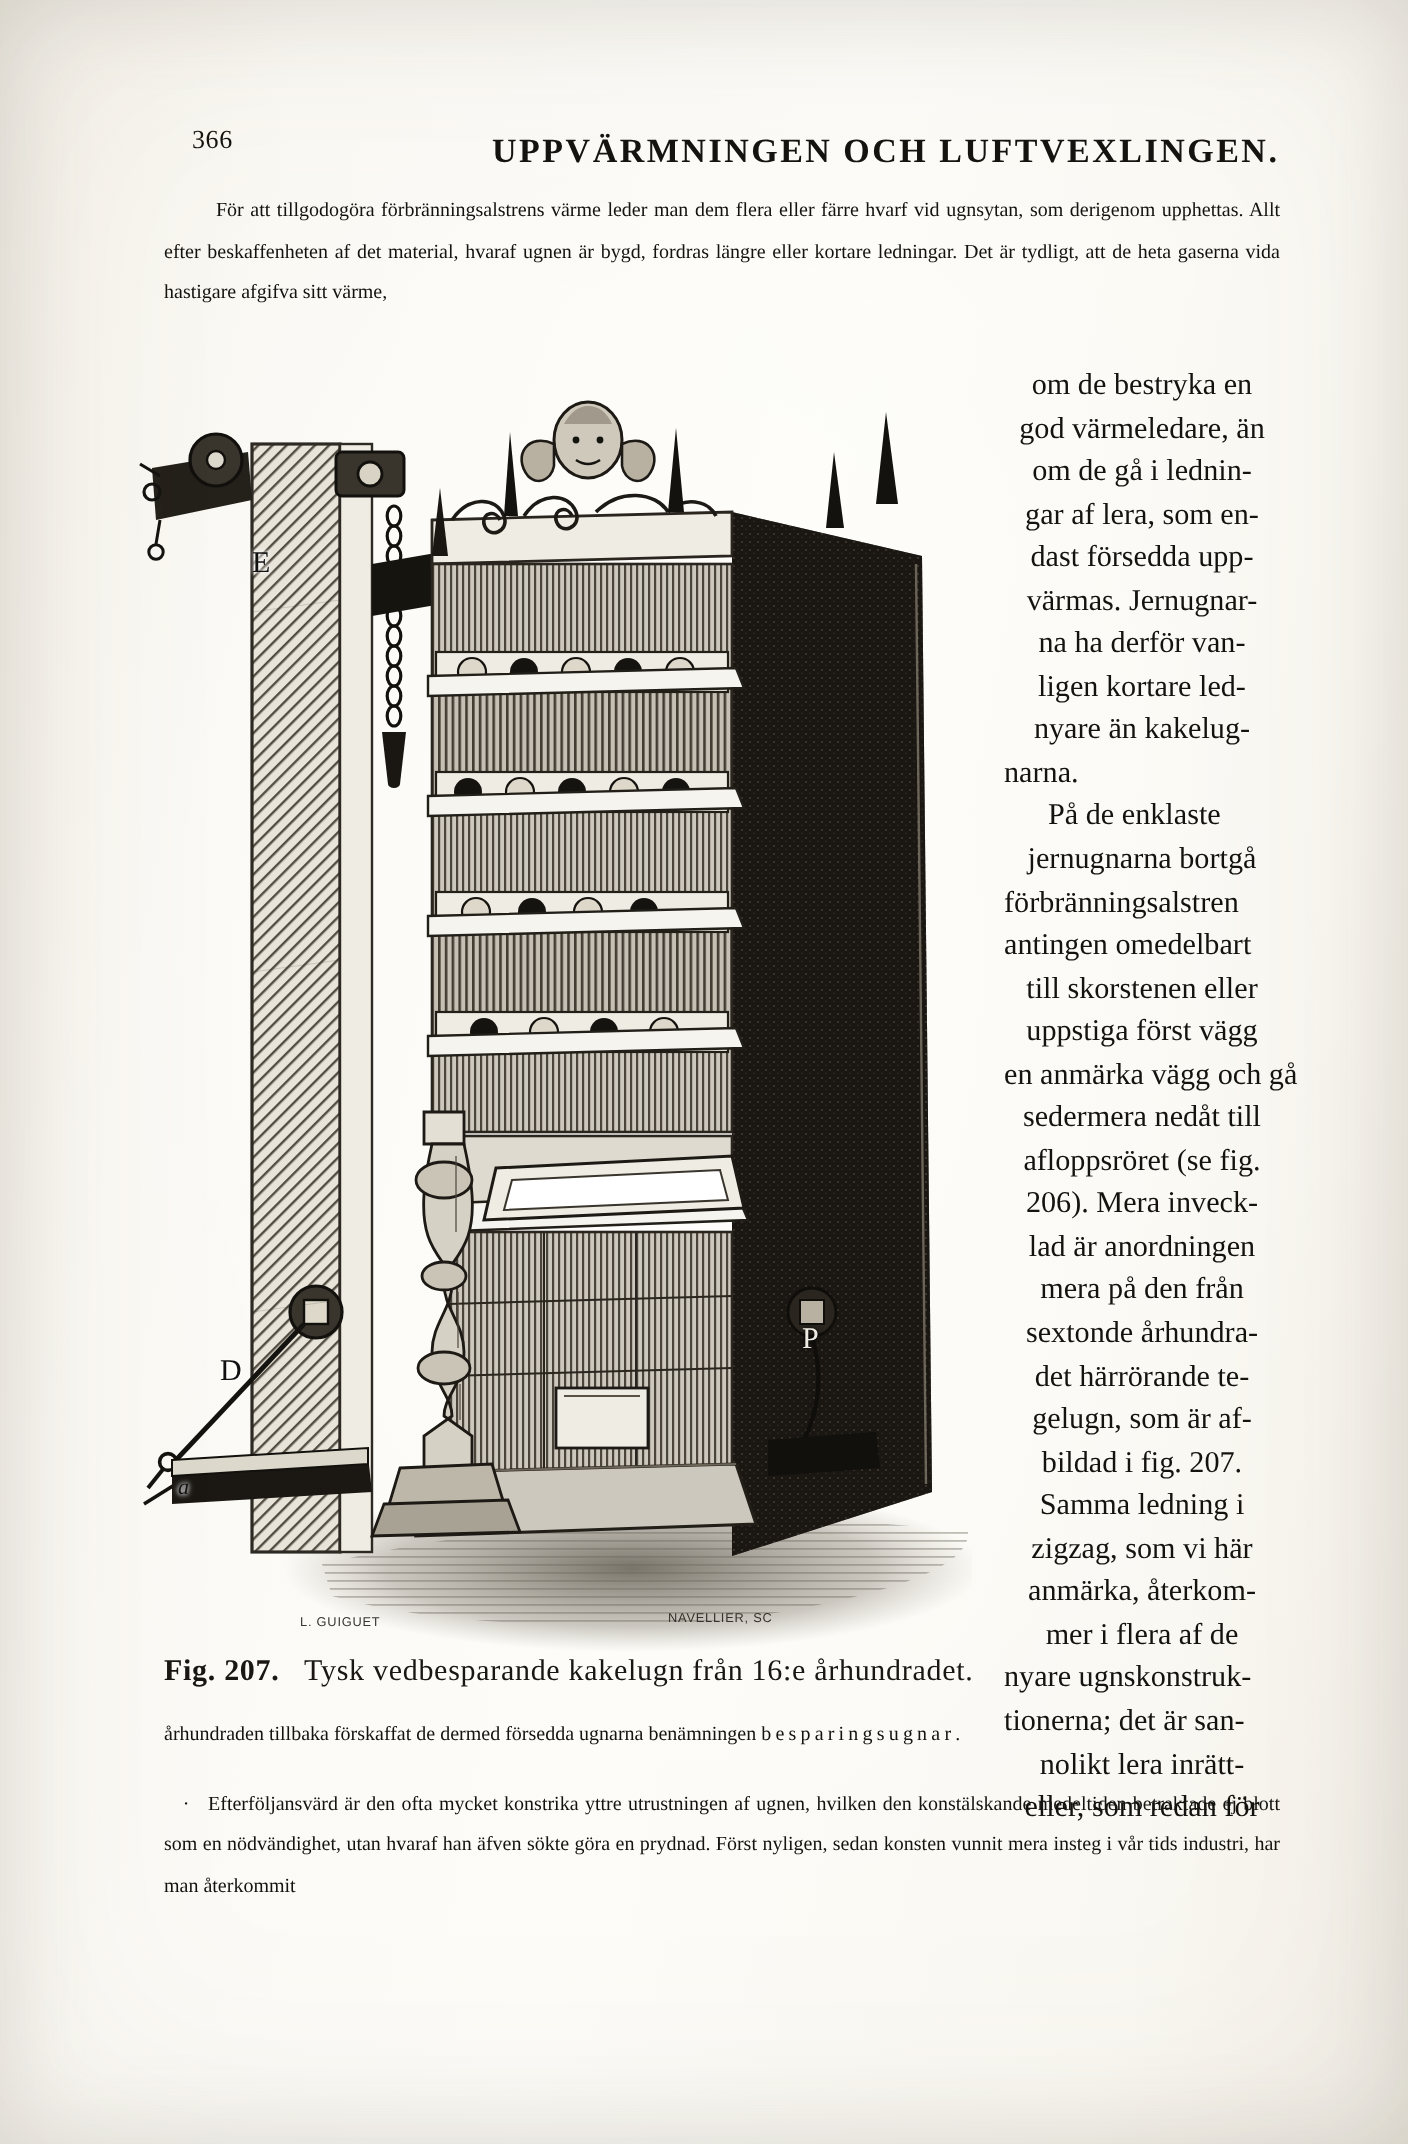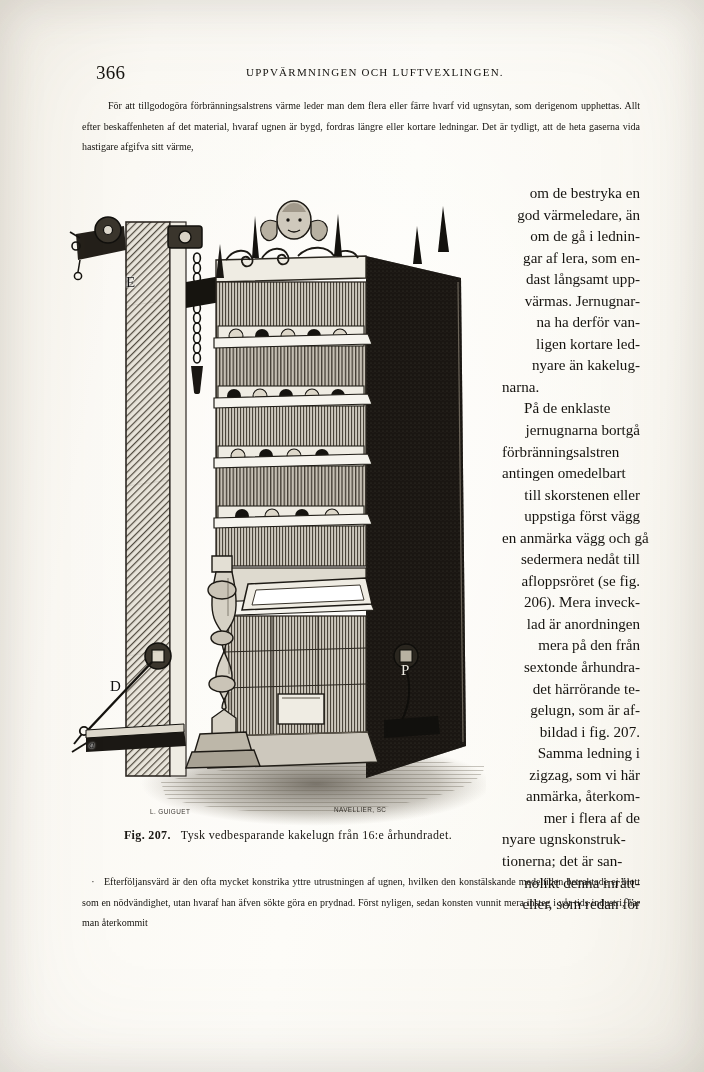--- a/index.html
+++ b/index.html
@@ -39,32 +39,32 @@
     position: absolute;
     top: 62px;
     left: 96px;
     right: 64px;
     height: 22px;
   }
   .folio {
     position: absolute;
     left: 0;
     top: 0;
-    font-size: 19px;
+    font-size: 13px;
     letter-spacing: 0.3px;
   }
   .running-head {
     position: absolute;
     left: 150px;
     top: 4px;
-    font-size: 11px;
+    font-size: 17px;
     letter-spacing: 1.25px;
     font-variant: small-caps;
     text-transform: uppercase;
-    font-weight: 400;
+    font-weight: 700;
   }
 
   
   .col-full {
     position: absolute;
     left: 82px;
     width: 558px;
     text-align: justify;
     text-justify: inter-word;
     font-size: 10px;
@@ -96,43 +96,43 @@
     line-height: 21.55px;
     hyphens: none;
   }
   #col-right p { margin: 0; }
   #col-right .line {
     display: block;
     white-space: nowrap;
   }
   #col-right .just {
     display: flex;
-    justify-content: flex-end;
+    justify-content: center;
   }
   #col-right .ind { display: inline-block; width: 22px; }
 
   
   #figure {
     position: absolute;
     left: 66px;
     top: 186px;
     width: 420px;
     height: 650px;
   }
   #fig-canvas {
     position: absolute;
     inset: 0;
   }
   .fig-caption {
     position: absolute;
     left: 82px;
     top: 828px;
     width: 412px;
-    text-align: center;
-    font-size: 12px;
+    text-align: left;
+    font-size: 15px;
     letter-spacing: 0.35px;
     color: #1a1713;
   }
   .fig-caption .figno { font-weight: 600; }
 
   .fig-label {
     position: absolute;
     font-family: "Liberation Serif", serif;
     font-size: 15px;
     color: #111;
@@ -400,21 +400,21 @@
       <span class="line just">
           <span>god värmeledare, än</span>
         </span>
       <span class="line just">
           <span>om de gå i lednin-</span>
         </span>
       <span class="line just">
           <span>gar af lera, som en-</span>
         </span>
       <span class="line just">
-          <span>dast långsamt upp-</span>
+          <span>dast försedda upp-</span>
         </span>
       <span class="line just">
           <span>värmas. Jernugnar-</span>
         </span>
       <span class="line just">
           <span>na ha derför van-</span>
         </span>
       <span class="line just">
           <span>ligen kortare led-</span>
         </span>
@@ -472,28 +472,31 @@
         </span>
       <span class="line just">
           <span>anmärka, återkom-</span>
         </span>
       <span class="line just">
           <span>mer i flera af de</span>
         </span>
       <span class="line">nyare ugnskonstruk-</span>
       <span class="line">tionerna; det är san-</span>
       <span class="line just">
-          <span>nolikt denna inrätt-</span>
+          <span>nolikt lera inrätt-</span>
         </span>
       <span class="line just">
           <span>eller, som redan för</span>
         </span>
     </p>
   </div>
 
   <div class="col-full" id="para-bottom">
+    <div style="text-align:justify;">
+      <span>århundraden tillbaka förskaffat de dermed försedda ugnarna benämningen </span><span class="spaced">besparingsugnar</span><span>.</span>
+    </div>
     <div style="text-align:justify; margin-top:14px;">
       <span class="leading-dot">·</span><span>Efterföljansvärd är den ofta mycket konstrika yttre utrustningen af ugnen, hvilken den konstälskande medeltiden betraktade ej blott som en nödvändighet, utan hvaraf han äfven sökte göra en prydnad. Först nyligen, sedan konsten vunnit mera insteg i vår tids industri, har man återkommit</span>
     </div>
   </div>
 
   <div id="edge-shade"></div>
 </div>
 
 </body></html>

